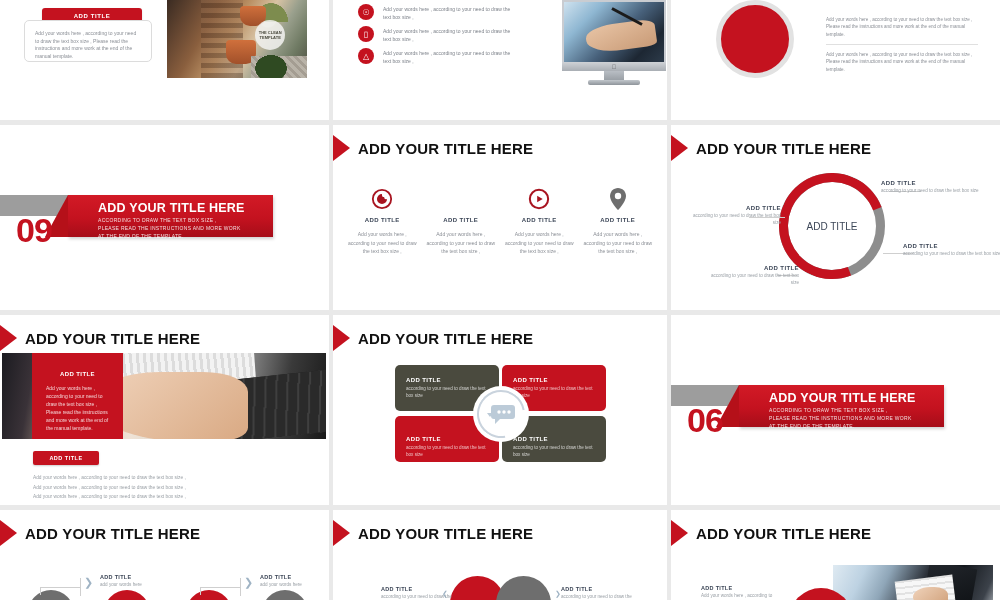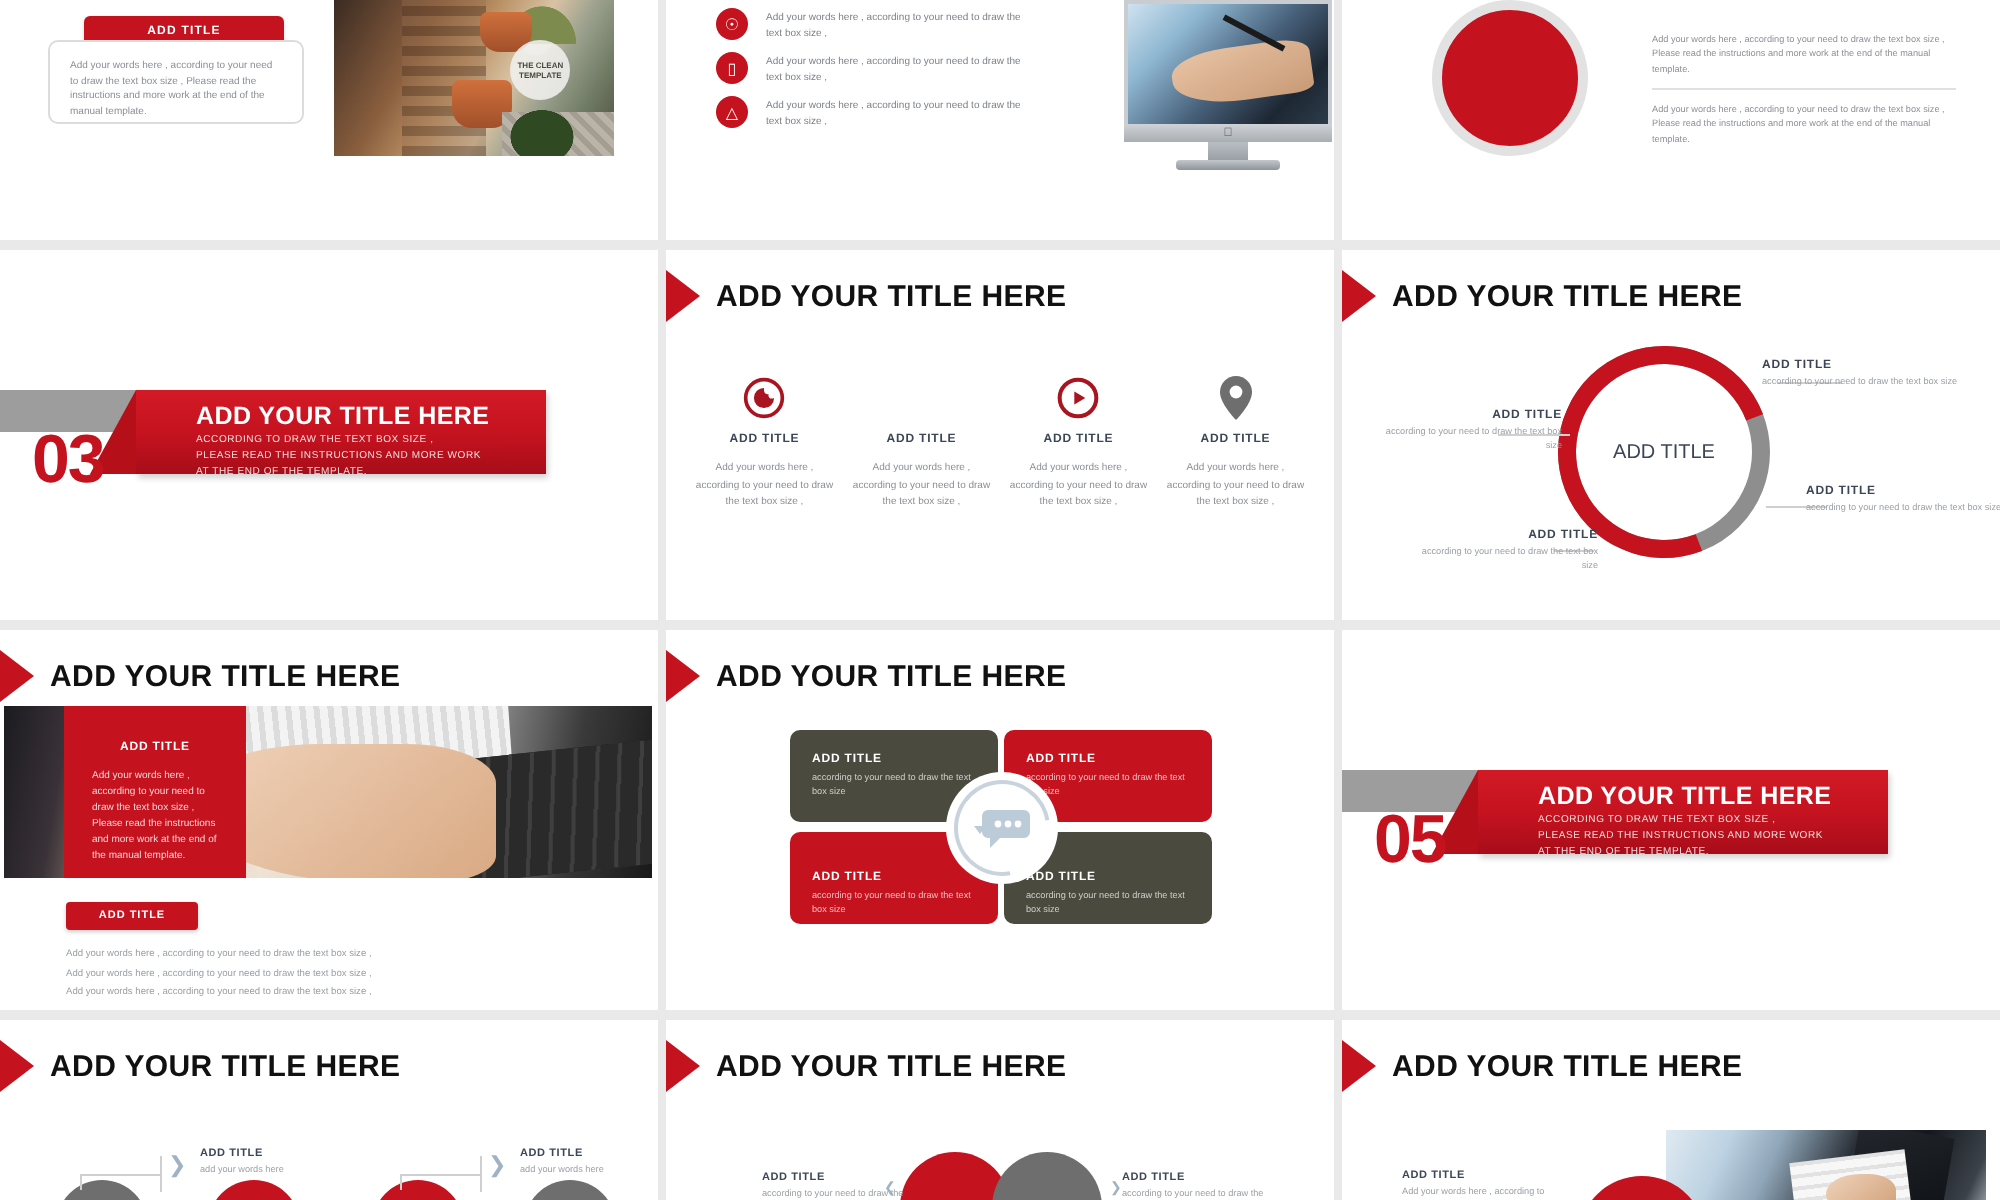--- a/index.html
+++ b/index.html
@@ -373,21 +373,21 @@
 
   <div class="slide">
     <div class="banner-wrap">
       <div class="banner-gray"></div>
       <div class="banner-red">
         <div class="bt">ADD YOUR TITLE HERE</div>
         <div class="bs" style="white-space:pre-line">ACCORDING TO DRAW THE TEXT BOX SIZE ,
 PLEASE READ THE INSTRUCTIONS AND MORE WORK
 AT THE END OF THE TEMPLATE.</div>
       </div>
-      <div class="banner-num">03</div>
+      <div class="banner-num">09</div>
     </div>
   </div>
 
   <div class="slide">
     <div class="arrow-title">
       <span class="tri"></span>
       <span class="txt">ADD YOUR TITLE HERE</span>
     </div>
     <div class="iconcols">
       <div class="iconcol">
@@ -519,21 +519,21 @@
 
   <div class="slide">
     <div class="banner-wrap">
       <div class="banner-gray"></div>
       <div class="banner-red">
         <div class="bt">ADD YOUR TITLE HERE</div>
         <div class="bs" style="white-space:pre-line">ACCORDING TO DRAW THE TEXT BOX SIZE ,
 PLEASE READ THE INSTRUCTIONS AND MORE WORK
 AT THE END OF THE TEMPLATE.</div>
       </div>
-      <div class="banner-num">05</div>
+      <div class="banner-num">06</div>
     </div>
   </div>
 
   <div class="slide r4">
     <div class="arrow-title">
       <span class="tri"></span>
       <span class="txt">ADD YOUR TITLE HERE</span>
     </div>
     <div class="node" style="left:28px; top:80px; width:46px; height:46px; background:#6e6e6e"></div>
     <div class="node" style="left:104px; top:80px; width:46px; height:46px; background:#C4121F"></div>

